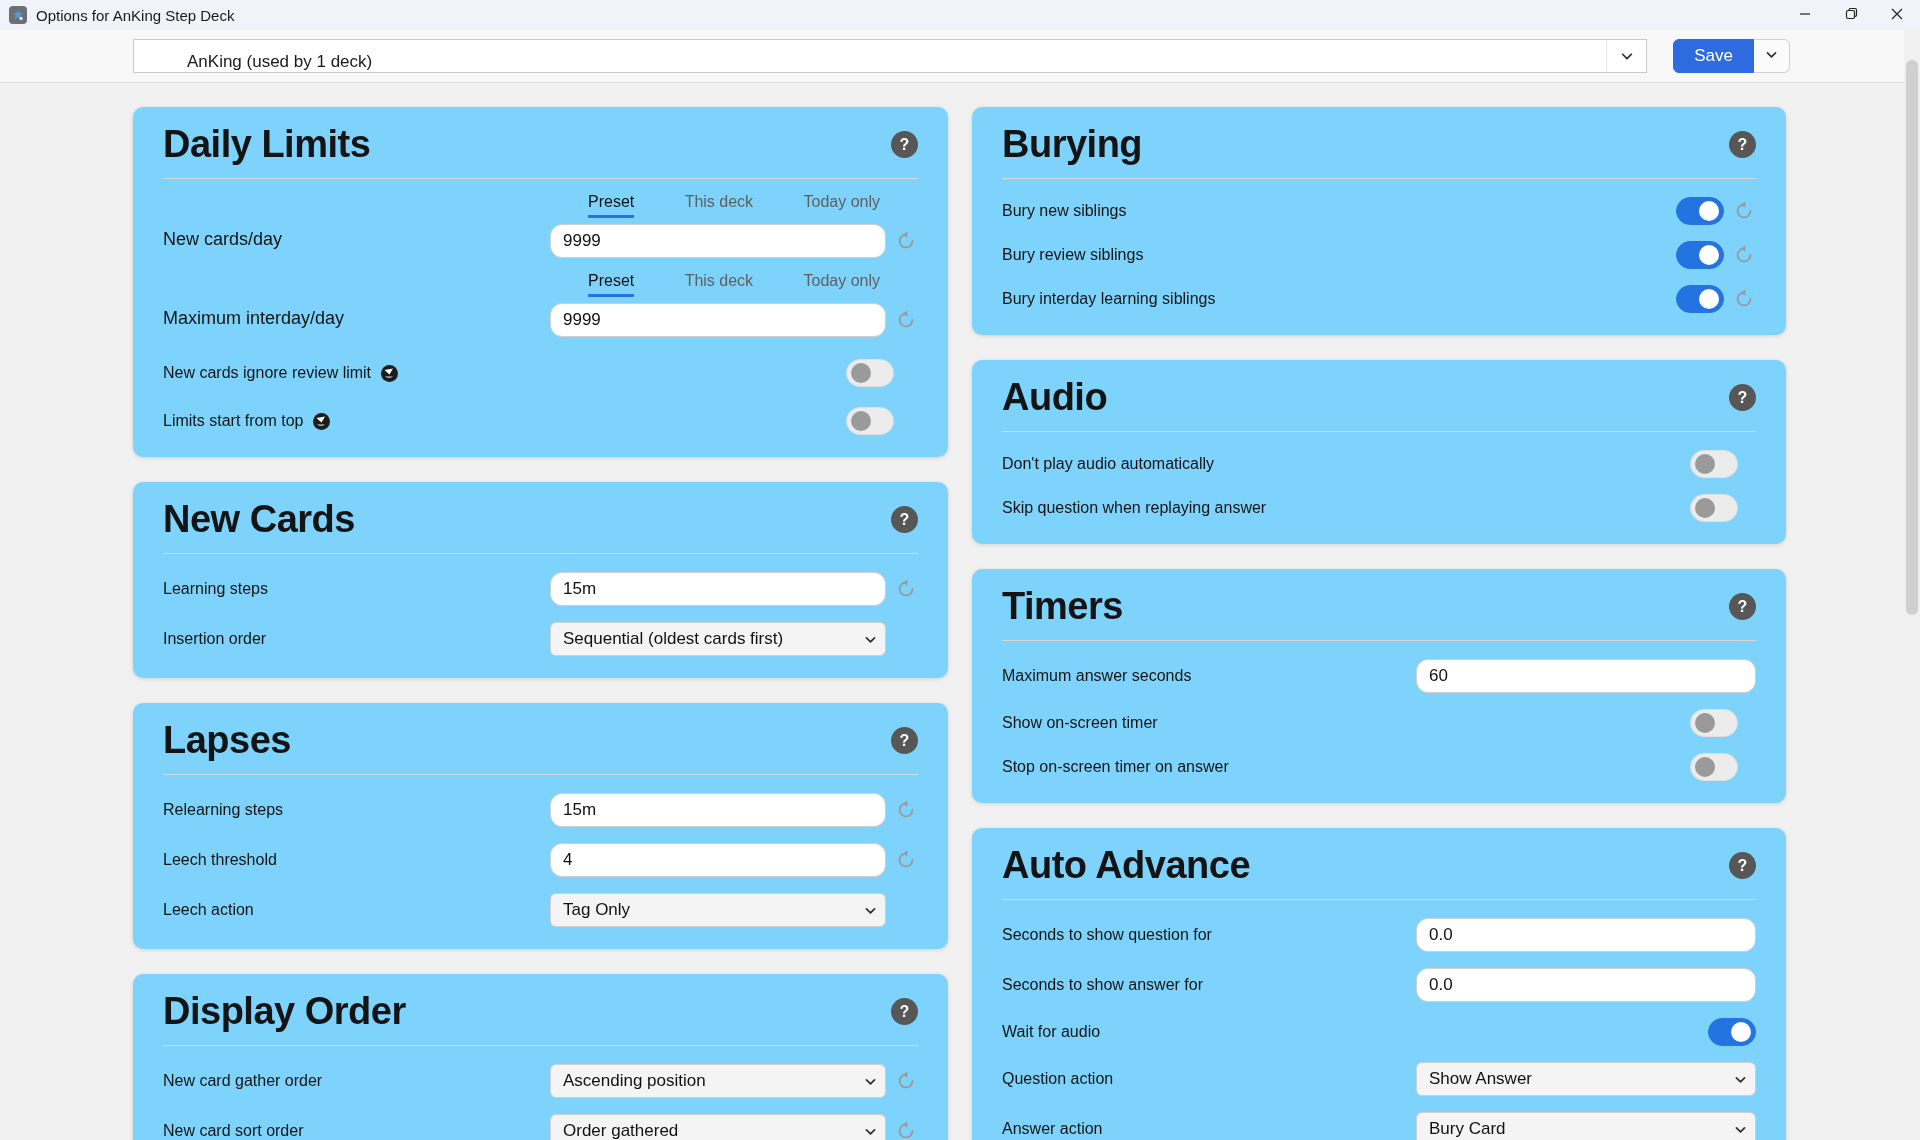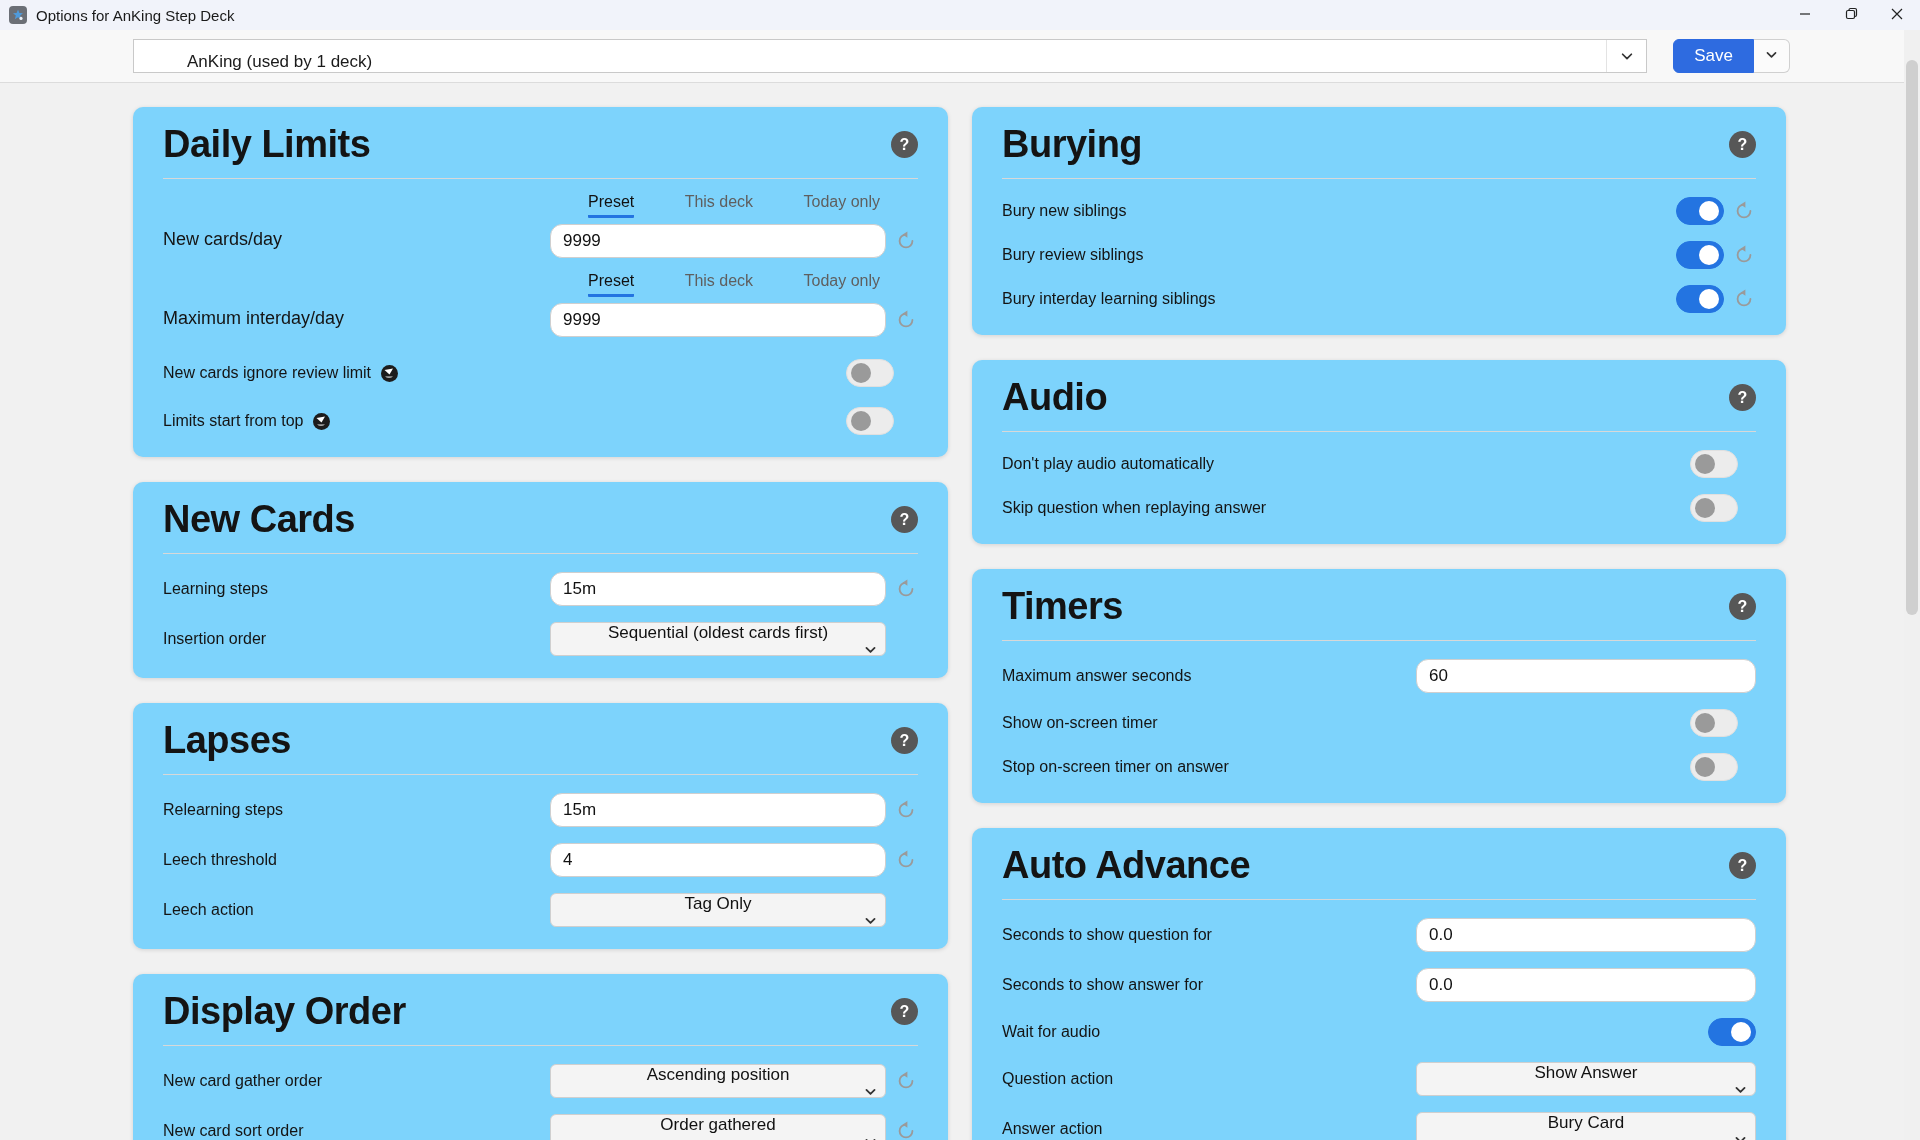--- a/index.html
+++ b/index.html
@@ -57,21 +57,21 @@
   .tab { font-size:16px; color:#5f5f5f; padding-bottom:4px; }
   .tab.active { color:#111; border-bottom:3px solid #2374e1; border-radius:1px;margin-left:32px; }
   .input-line { display:flex; align-items:center; gap:8px; margin-top:6px; }
 
   input.txt { width:336px; height:34px; border:1px solid #cfcfcf; border-radius:12px;
     font-family:"Liberation Sans", sans-serif; font-size:17px; color:#111;
     padding:0 12px; background:#fff; outline:none; }
   input.txt.wide { width:340px; }
 
   .select { width:336px; height:34px; background:#f4f4f4; border:1px solid #cfcfcf;
-    border-radius:6px; display:flex; align-items:center; overflow:hidden;flex-direction:column; }
+    border-radius:6px; display:flex; align-items:center; overflow:hidden; }
   .select.wide { width:340px; }
   .select .sel-text { font-size:17px; padding:0 12px; color:#111; white-space:nowrap; }
   .select .sel-arrow { margin-left:auto; width:30px; display:flex; align-items:center; justify-content:center; }
 
   .toggle { width:48px; height:28px; border-radius:14px; background:#ececec;
     border:1px solid #e0e0e0; position:relative; flex:0 0 auto; }
   .toggle .knob { position:absolute; top:3px; left:4px; width:20px; height:20px;
     border-radius:50%; background:#9a9a9a; }
   .toggle.on { background:#2374e1; border-color:#2374e1; }
   .toggle.on .knob { left:auto; right:4px; background:#fff; }

